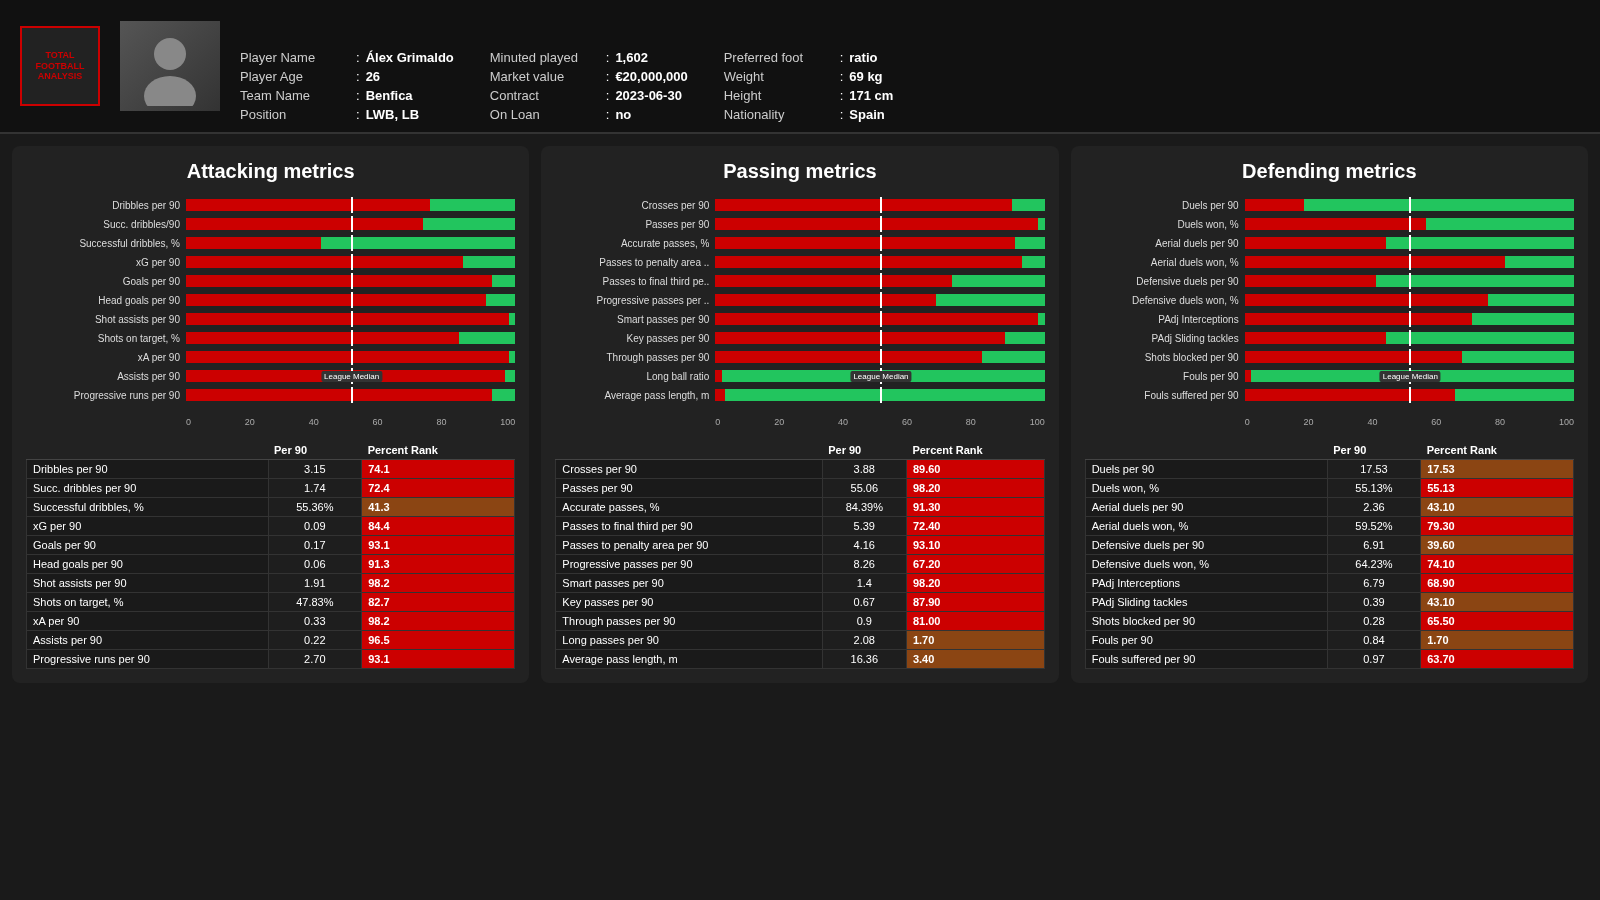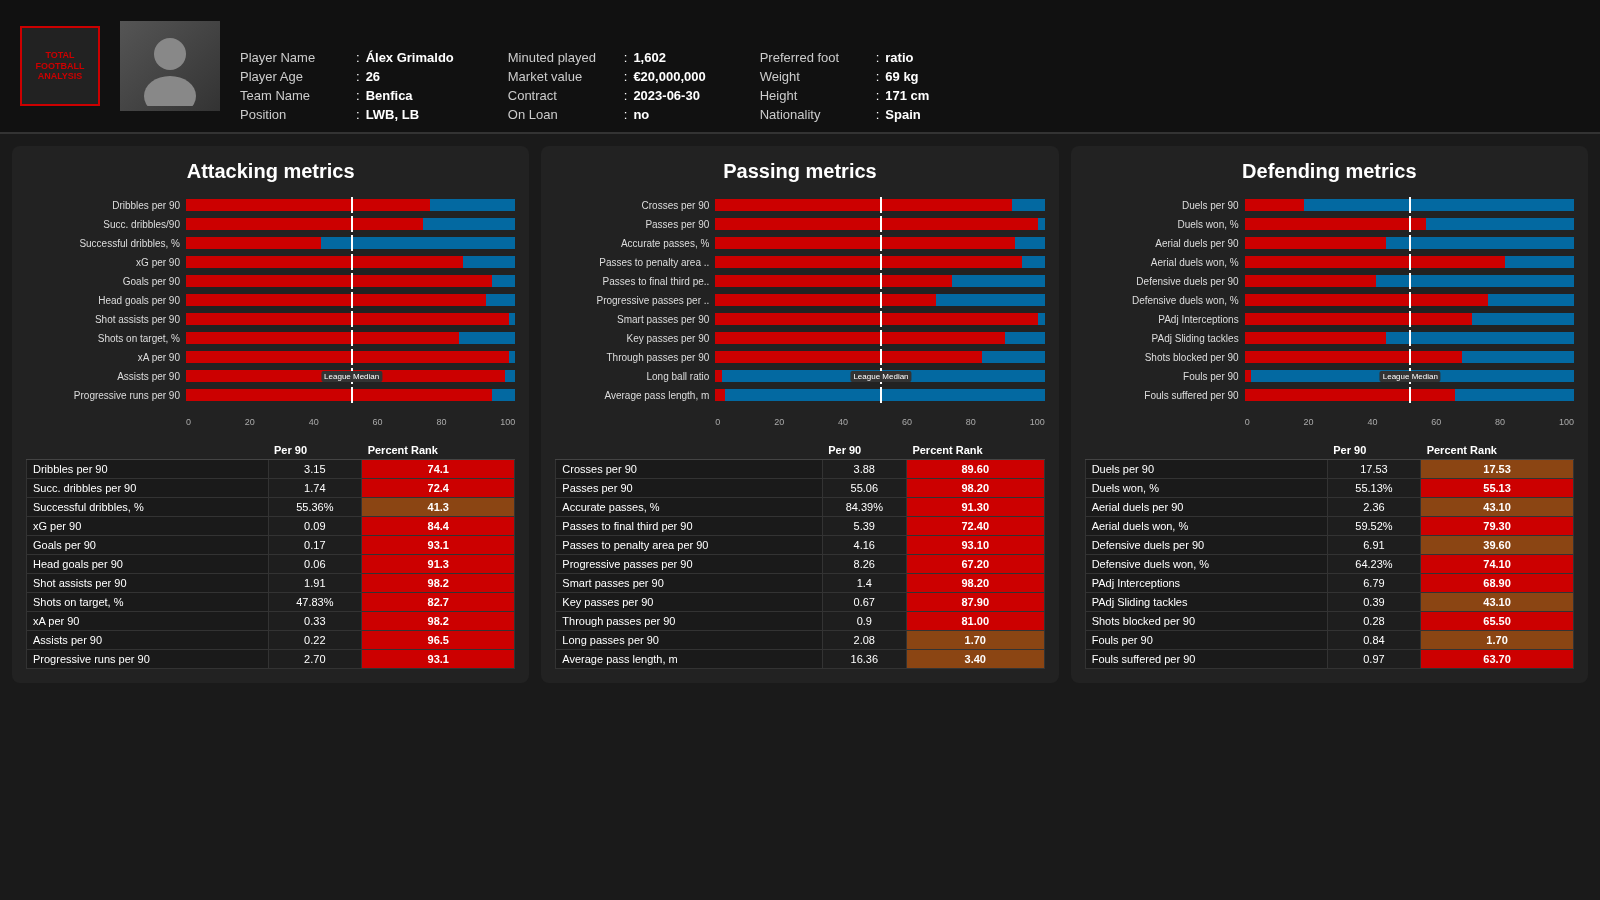--- a/index.html
+++ b/index.html
@@ -50,21 +50,21 @@
     .player-photo-placeholder {
       width: 100%;
       height: 100%;
       background: linear-gradient(135deg, #555 0%, #333 100%);
       display: flex;
       align-items: center;
       justify-content: center;
     }
     .player-info {
       display: flex;
-      gap: 54px;
+      gap: 36px;
       flex: 1;
       margin-top: 40px;
     }
     .info-col {
       display: flex;
       flex-direction: column;
       gap: 4px;
     }
     .info-row {
       display: flex;
@@ -120,21 +120,21 @@
       font-size: 10px;
       color: #ddd;
       flex-shrink: 0;
       white-space: nowrap;
       overflow: hidden;
       text-overflow: ellipsis;
     }
     .chart-bar-container {
       flex: 1;
       height: 12px;
-      background: #0369a1;
+      background: #22c55e;
       position: relative;
       overflow: visible;
     }
     .chart-bar {
       height: 100%;
       background: #cc0000;
       position: absolute;
       left: 0;
       top: 0;
     }
@@ -193,21 +193,20 @@
     .data-table td:first-child {
       background: #1a1a1a;
       color: #fff;
     }
     .data-table td:nth-child(2) {
       text-align: center;
       background: #1e1e1e;
       color: #fff;
     }
     .td-percentrank {
-      text-align: center;
       color: #fff;
       font-weight: bold;
     }
     .td-red { background: #cc0000 !important; }
     .td-brown { background: #8b4513 !important; }
   </style>
 </head>
 <body>
 
 <div class="header">

